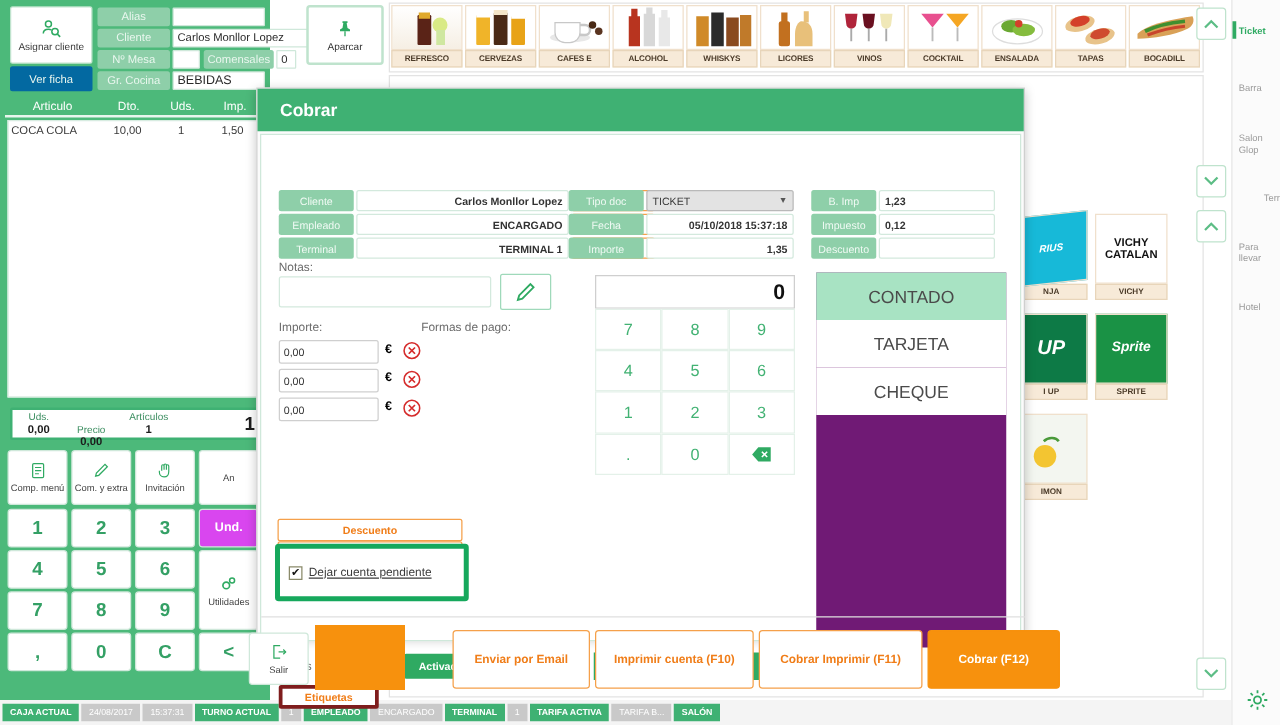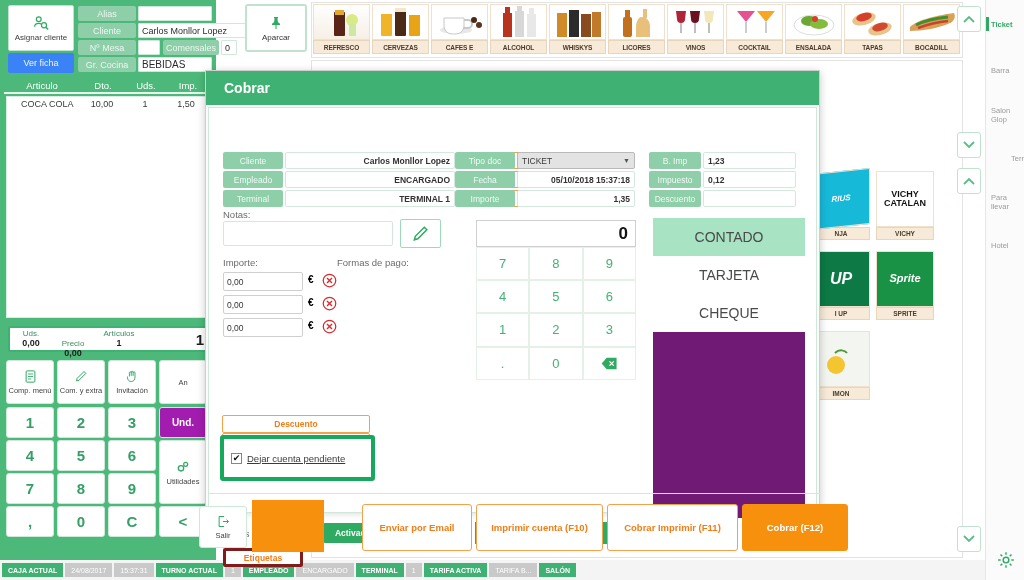--- a/index.html
+++ b/index.html
@@ -23,24 +23,24 @@
   .tp-head { position:absolute; left:4px; top:3px; width:208px; height:72px; }
   .assign-client {
     position:absolute; left:4px; top:2px; width:66px; height:46px;
     background:#fff; border:1px solid #bfe3cd; border-radius:2px;
     display:flex; flex-direction:column; align-items:center; justify-content:center;
     gap:1px;
   }
   .assign-client .lbl { font-size:8px; color:#3a3a3a; }
   .ver-ficha {
     position:absolute; left:4px; top:50px; width:66px; height:20px;
-    background:#3b82f6; color:#eaf7ef; font-size:9px;
+    background:#0369a1; color:#eaf7ef; font-size:9px;
     display:flex; align-items:center; justify-content:center; border-radius:2px;
   }
-  .fld-row { position:absolute; height:16px; display:flex; align-items:flex-end; }
+  .fld-row { position:absolute; height:16px; display:flex; align-items:center; }
   .fld-lbl {
     background:#8ecfa9; color:#eaf7ef; font-size:9px;
     display:flex; align-items:center; justify-content:center;
     height:15px; border-radius:2px; margin-right:2px;
   }
   .fld-val {
     background:#fff; height:15px; border:1px solid #cfe8da; border-radius:1px;
     font-size:9px; color:#2b2b2b; display:flex; align-items:center;
     padding:0 3px;
   }
@@ -69,21 +69,21 @@
   .fn-btn {
     background:#fff; border:1px solid #cfe8da; border-radius:3px;
     display:flex; flex-direction:column; align-items:center; justify-content:center;
     font-size:7.5px; color:#444; gap:2px;
   }
   .num-btn {
     background:#fff; border:1px solid #cfe8da; border-radius:3px;
     display:flex; align-items:center; justify-content:center;
     font-size:15px; font-weight:bold; color:#34a065;
   }
-  .num-btn.active { background:#a21caf; color:#fff; font-size:10px; font-weight:bold; }
+  .num-btn.active { background:#d946ef; color:#fff; font-size:10px; font-weight:bold; }
 
   
   .aparcar-btn {
     position:absolute; left:245px; top:4px; width:62px; height:48px;
     background:#fff; border:2px solid #bfe3cd; border-radius:3px;
     display:flex; flex-direction:column; align-items:center; justify-content:center;
     font-size:8px; color:#333; gap:2px;
   }
   .cat-bar {
     position:absolute; left:311px; top:2px; width:652px; height:56px;
@@ -332,21 +332,21 @@
 
       <div class="tbl-head">
         <span style="width:76px;">Articulo</span>
         <span style="width:46px;">Dto.</span>
         <span style="width:40px;">Uds.</span>
         <span style="width:44px;">Imp.</span>
       </div>
 
       <div class="ticket-list">
         <div class="ticket-row">
-          <span style="width:72px;text-align:left;padding-left:14px;">COCA COLA</span>
+          <span style="width:72px;text-align:left;padding-left:2px;">COCA COLA</span>
           <span style="width:46px;">10,00</span>
           <span style="width:40px;">1</span>
           <span style="width:42px;">1,50</span>
         </div>
       </div>
 
       <div class="totals-bar">
         <div class="tot-cell" style="width:42px;">
           <span>Uds.</span>
           <b>0,00</b>

